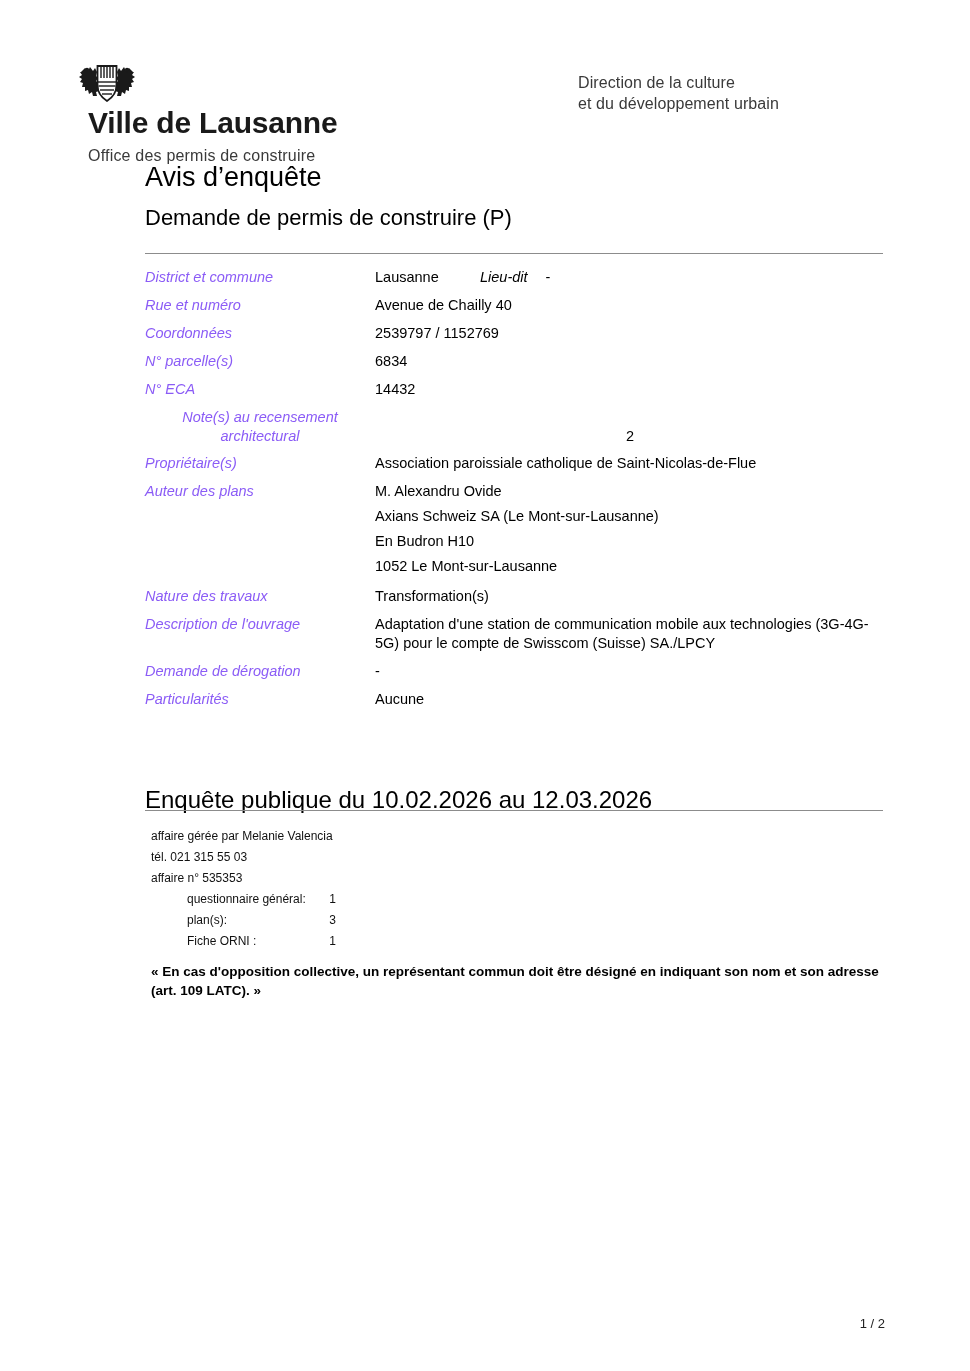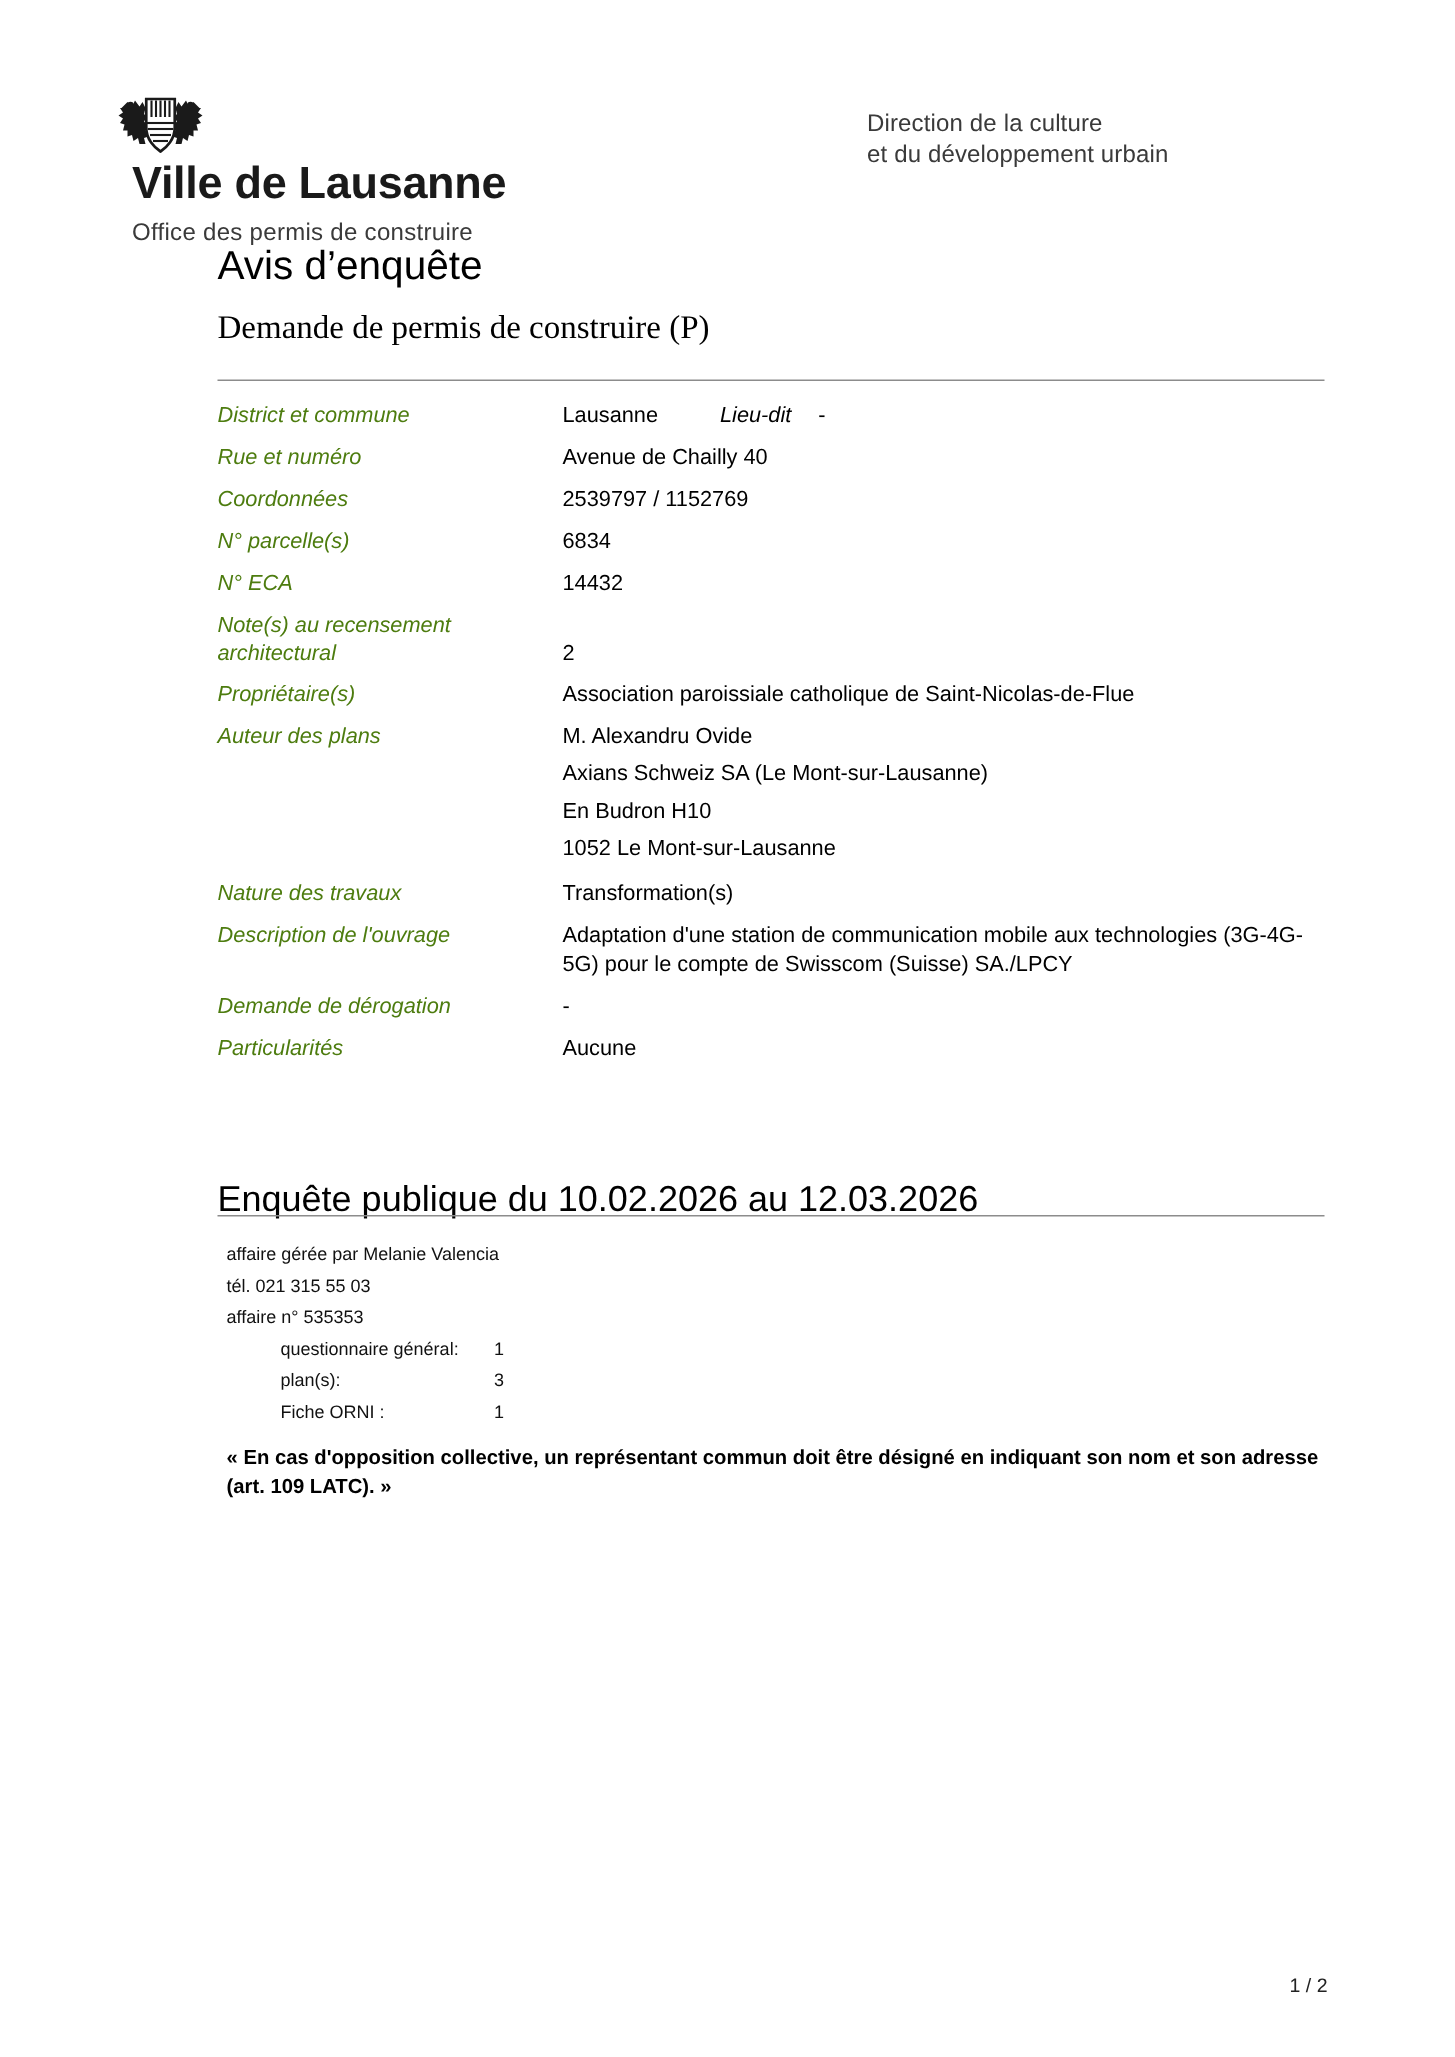--- a/index.html
+++ b/index.html
@@ -78,21 +78,20 @@
     white-space: nowrap;
   }
   #doc-subtitle {
     position: absolute;
     left: 145px;
     top: 204px;
     font-size: 22px;
     line-height: 28px;
     color: #000;
     white-space: nowrap;
-    font-family: Liberation Serif, serif;
   }
 
   
   .hrule {
     position: absolute;
     left: 145px;
     width: 738px;
     height: 1px;
     background: #8c8c8c;
   }
@@ -110,21 +109,21 @@
     display: flex;
     align-items: flex-start;
     margin-bottom: 9px;
   }
   .info-label {
     width: 230px;
     flex: 0 0 230px;
     font-style: italic;
     font-size: 14.5px;
     line-height: 19px;
-    color: #4d7c0f;
+    color: #8b5cf6;
   }
   .info-label .lbl-line { display: block; }
   .info-value {
     flex: 1 1 auto;
     font-size: 14.5px;
     line-height: 19px;
     color: #000;
   }
   .info-value .val-line { display: block; }
   .info-value .val-line + .val-line { margin-top: 6px; }
@@ -134,21 +133,21 @@
   .inline-pair { display: flex; align-items: baseline; }
   .inline-pair .ip-main { width: 105px; flex: 0 0 105px; }
   .inline-pair .ip-label {
     font-style: italic;
     margin-right: 18px;
     white-space: nowrap;
   }
   .inline-pair .ip-value { white-space: nowrap; }
 
   
-  #row-note { margin-bottom: 8px; }
+  #row-note { margin-bottom: 8px; text-align: center; }
   #row-nature { margin-top: 11px; }
   #row-description { margin-top: 9px; }
   #row-derogation { }
   #row-particularites { margin-top: 9px; }
 
   
   #enquete-heading {
     position: absolute;
     left: 145px;
     top: 762px;

